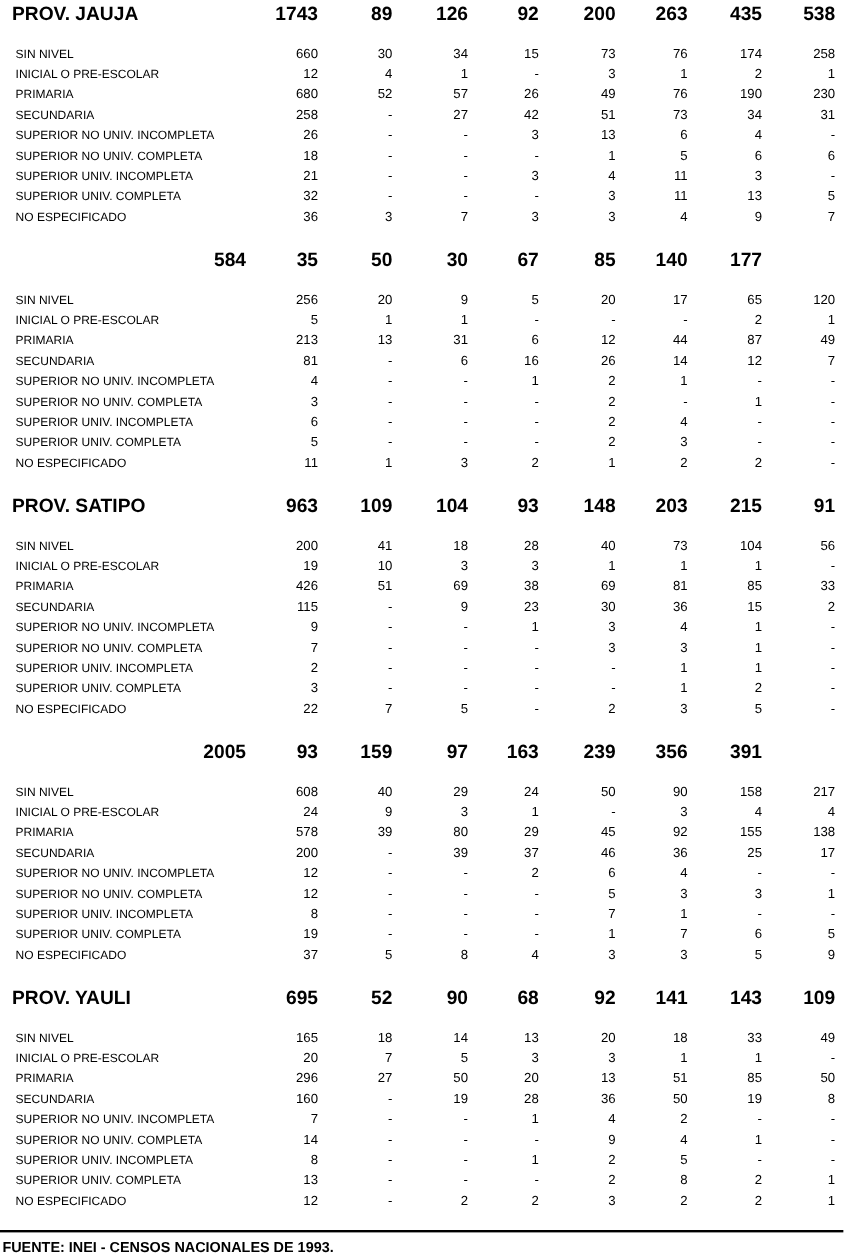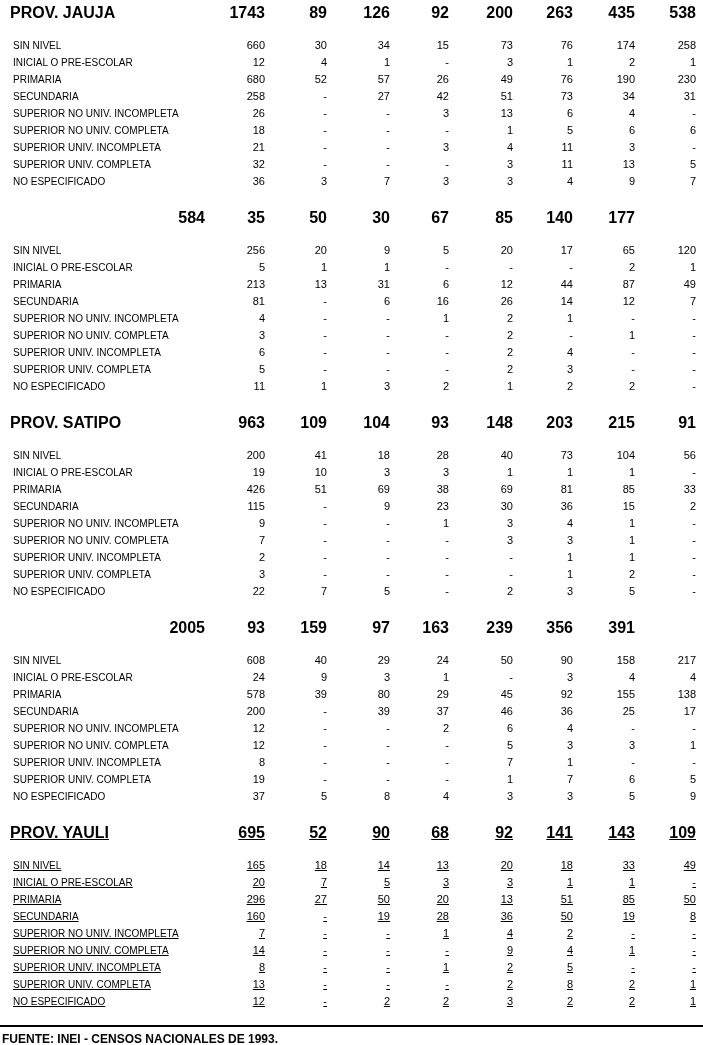--- a/index.html
+++ b/index.html
@@ -20,21 +20,21 @@
     overflow: hidden; text-align: left;
   }
   .num-cell {
     text-align: right; font-size: 11px;
     font-variant-numeric: tabular-nums; white-space: nowrap;
   }
   .province-row { font-weight: bold; }
   .province-row .label-cell { padding-left: 10px; font-size: 16px; }
   .province-row .num-cell { font-size: 16px; }
   .section { margin-bottom: 19px; }
-  .section:last-child { margin-bottom: 0; text-decoration: underline; }
+  .section:last-child { margin-bottom: 0; }
   .section-gap { height: 16px; }
   .footer-rule {
     height: 2px; width: 703px; background: #000000; margin-top: 15px;
   }
   .source {
     font-weight: bold; font-size: 12px; padding: 5px 0 0 2px;
     white-space: nowrap;
   }
 </style>
 </head>

